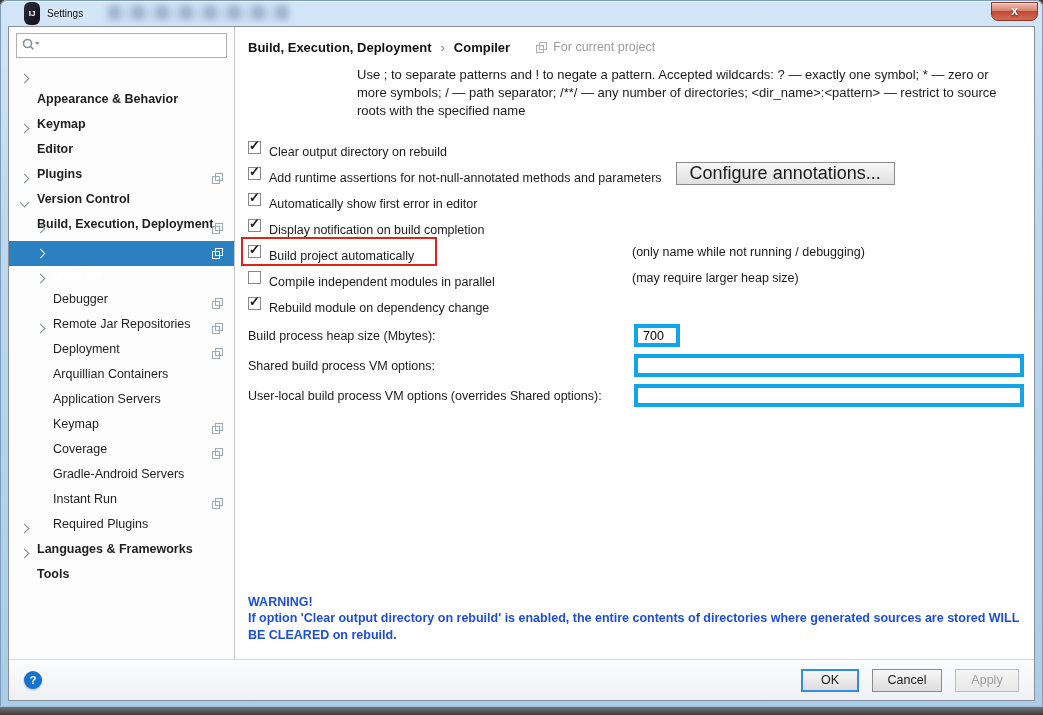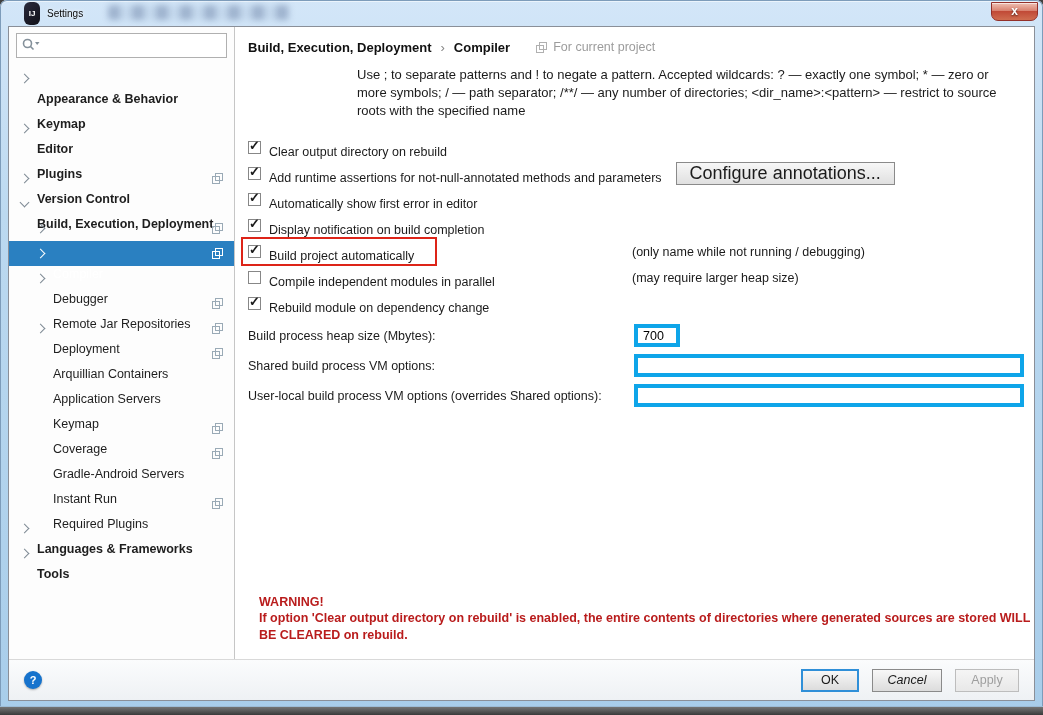--- a/index.html
+++ b/index.html
@@ -98,35 +98,35 @@
             border:2px solid #dd2418; pointer-events:none; }
 
   .field-list { margin-top:4px; }
   .field-row { position:relative; height:30px; display:flex; align-items:center; }
   .field-label { font-size:12.5px; color:#1b1b1b; }
   .field-input { position:absolute; left:386px; height:23px; border:4px solid #0ea5e9;
                  font-size:12.5px; padding:0 5px; outline:none; }
   .field-input.small { width:46px; }
   .field-input.large { width:390px; }
 
-  .warning { position:absolute; left:24px; bottom:16px; width:782px;
-             font-size:12.5px; font-weight:bold; color:#b91c1c; line-height:1.32; }
+  .warning { position:absolute; left:13px; bottom:16px; width:782px;
+             font-size:12.5px; font-weight:bold; color:#1d4ed8; line-height:1.32; }
 
   
   .footer { flex:none; height:41px; background:linear-gradient(#fbfcfd,#eef1f4);
             border-top:1px solid #d9d9d9; display:flex; align-items:center; padding:0 15px; }
   .help-circle { width:18px; height:18px; border-radius:50%; background:#1673cd;
                  color:#fff; font-size:11px; font-weight:bold; display:flex; align-items:center;
                  justify-content:center; cursor:pointer; box-shadow:0 1px 2px rgba(0,0,0,.3); }
   .footer-spacer { flex:1; }
   .btn { min-width:52px; height:23px; padding:0 14px; margin-left:13px; font-size:12.5px;
          color:#1b1b1b; background:linear-gradient(#f8f8f8,#dcdcdc); border:1px solid #8a8a8a;
          cursor:pointer; }
   .btn-ok { border:2px solid #2f8fd8; padding:0 18px; }
-  .btn-cancel { min-width:70px;font-style:italic; }
+  .btn-cancel { min-width:70px; }
   .btn-apply { min-width:64px; color:#9e9e9e; border-color:#bdbdbd;
                background:linear-gradient(#f5f5f5,#e8e8e8); cursor:default; }
 </style>
 </head>
 <body>
 
 <div class="window">
 
   <div class="titlebar">
     <div class="app-icon">IJ</div>

